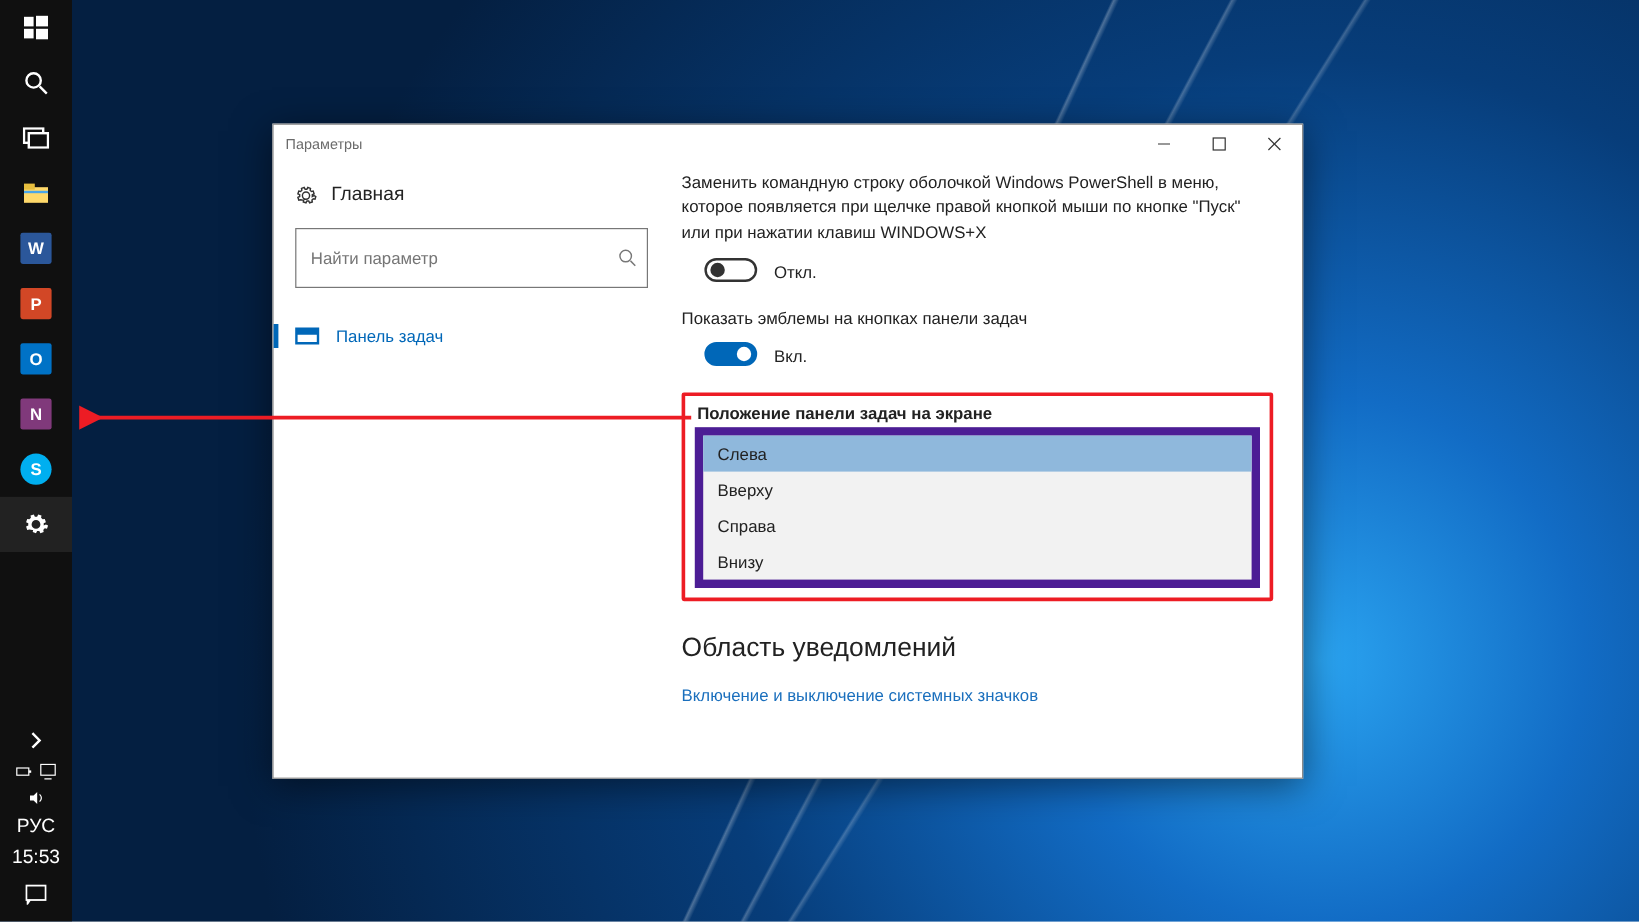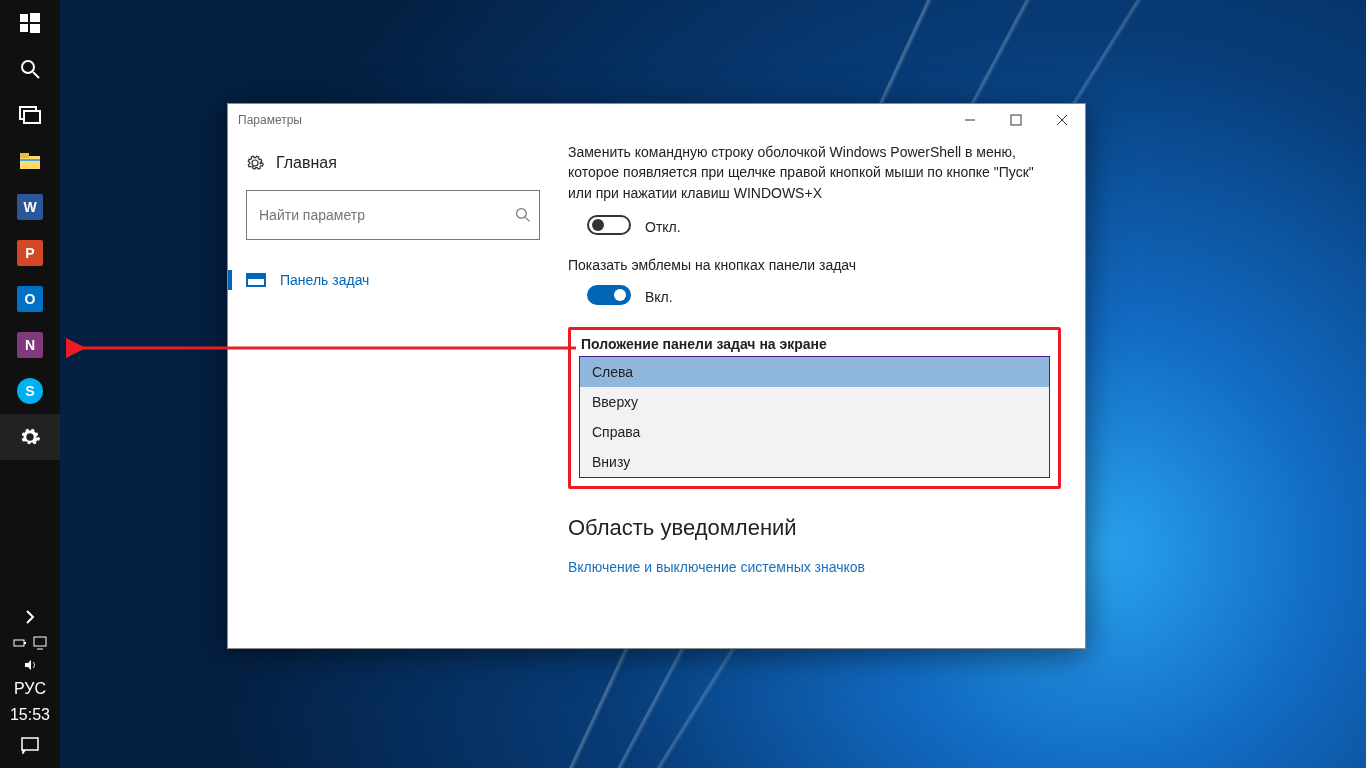--- a/index.html
+++ b/index.html
@@ -82,21 +82,21 @@
     position:absolute; top:2px; left:3px;
   }
   .toggle.on { background:#0067b8; border-color:#0067b8; }
   .toggle.on .knob { background:#fff; left:auto; right:3px; }
 
   .subhead { margin-top:6px; margin-bottom:10px; }
 
   
   .red-box { border:3px solid #ed1c24; border-radius:2px; padding:0; }
   .dd-label { padding:6px 10px 4px 10px; font-size:14px;font-weight:bold; }
-  .dd-list { margin:0 8px 8px 8px; background:#f2f2f2; border:1px solid #4c1d95; }
+  .dd-list { margin:0 8px 8px 8px; background:#f2f2f2; border:7px solid #4c1d95; }
   .dd-item { padding:7px 12px; cursor:pointer; }
   .dd-item.sel { background:#8fb8dc; }
 
   .section-title { font-size:22px; font-weight:400; margin-top:26px; margin-bottom:18px; color:#222; }
   .link { color:#1a6fbd; margin-bottom:18px; cursor:pointer; }
 
   
   .arrow {
     position:absolute; pointer-events:none;
   }

